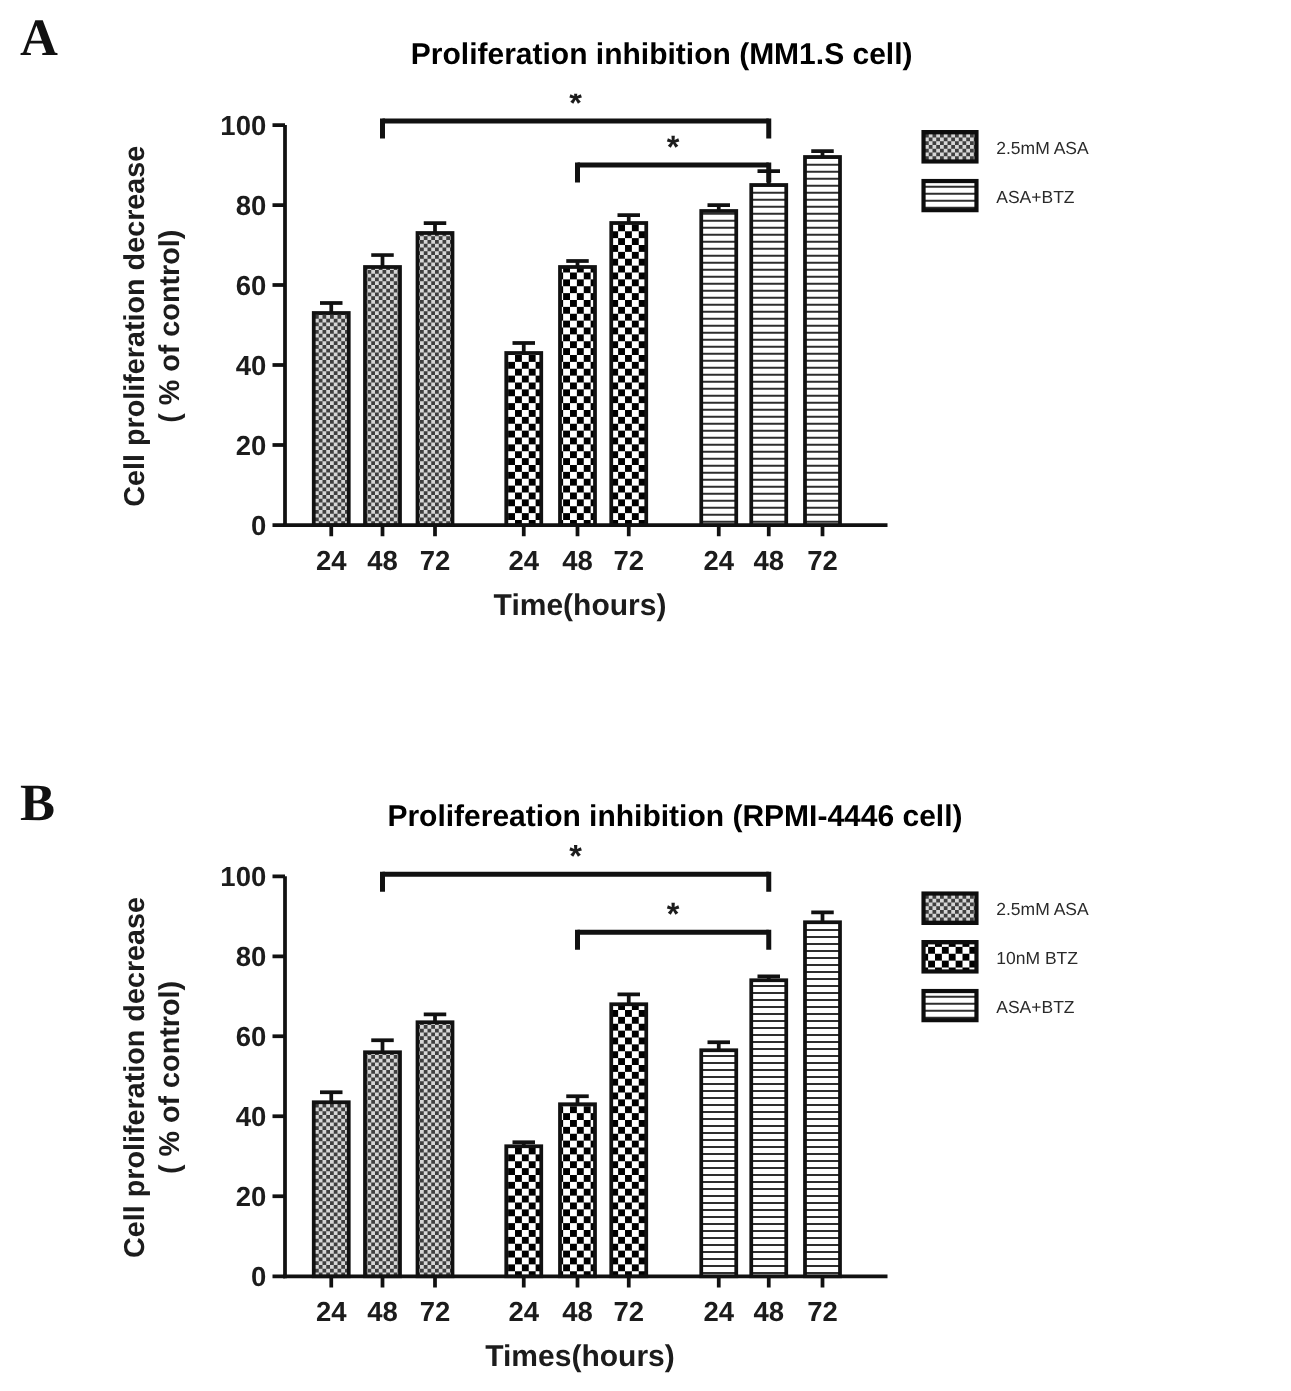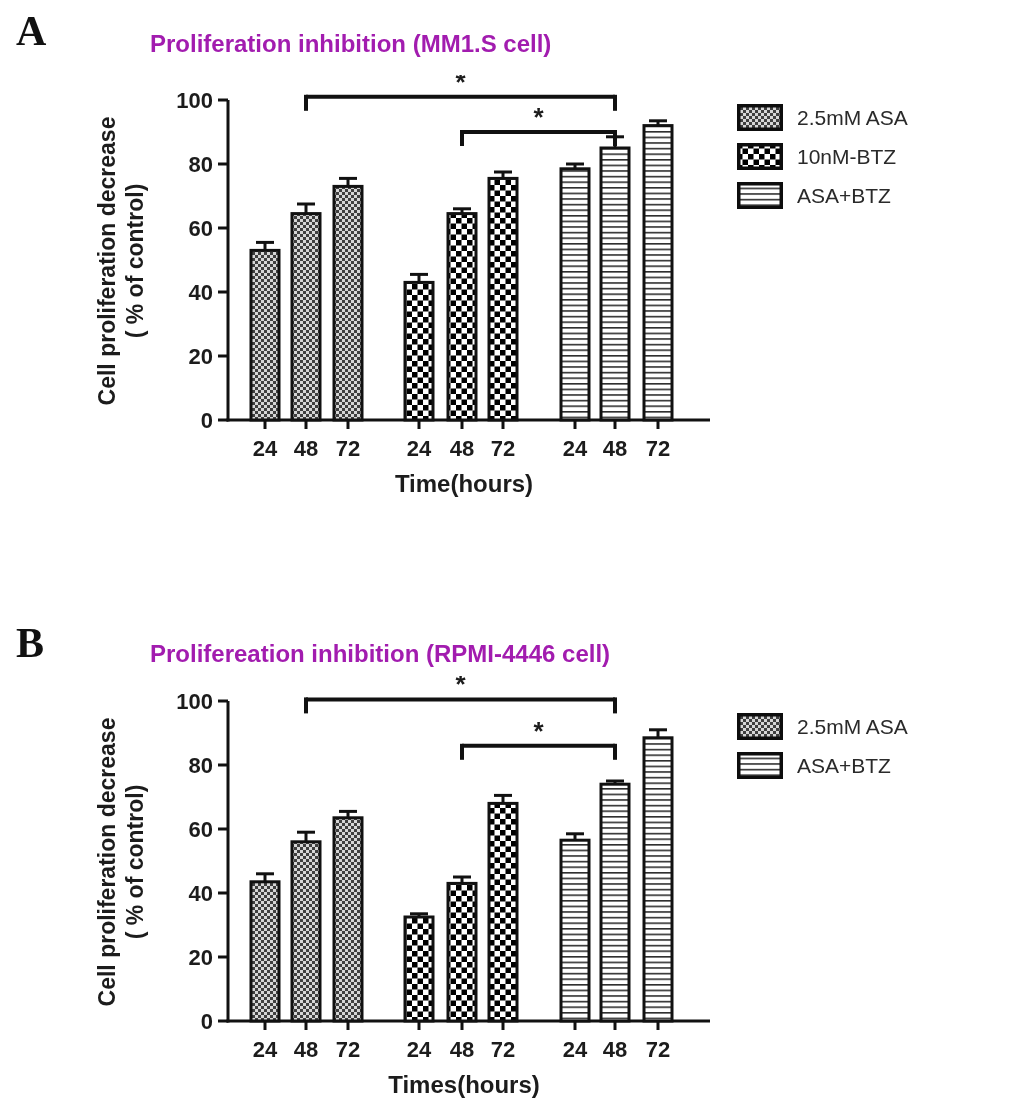--- a/index.html
+++ b/index.html
@@ -5,28 +5,28 @@
   html,body{margin:0;padding:0;background:#fff;}
   .page{
     position:relative;width:1033px;height:1113px;background:#ffffff;
     font-family:"Liberation Sans", sans-serif;overflow:hidden;
   }
   .panel-letter{
     position:absolute;font-family:"Liberation Serif", serif;
     font-weight:bold;font-size:42px;color:#111;line-height:1;
   }
   .chart-title{
-    position:absolute;font-weight:bold;font-size:24px;color:#a21caf;
-    text-align:left;letter-spacing:0px;
+    position:absolute;font-weight:bold;font-size:24px;color:#000000;
+    text-align:right;letter-spacing:0px;
   }
   .chart-svg{position:absolute;}
   .legend{position:absolute;width:290px;}
   .legend-row{display:flex;align-items:center;height:27px;margin-bottom:12px;}
   .legend-swatch{flex:0 0 auto;display:block;}
-  .legend-label{margin-left:14px;font-size:21px;font-weight:normal;color:#2a2a2a;line-height:1;}
+  .legend-label{margin-left:14px;font-size:14px;font-weight:normal;color:#2a2a2a;line-height:1;}
   .defs-holder{position:absolute;width:0;height:0;overflow:hidden;}
 </style>
 </head>
 <body>
 
 <div class="page">
 
   <svg class="defs-holder" aria-hidden="true">
     <defs>
       <pattern id="pat-fine-check" width="6" height="6" patternUnits="userSpaceOnUse">
@@ -136,26 +136,20 @@
 
     <div class="legend" style="left:737px;top:104px;">
       <div class="legend-row">
         <svg class="legend-swatch" width="46" height="27">
           <rect x="1.75" y="1.75" width="42.5" height="23.5" fill="url(#pat-fine-check)" stroke="#0d0d0d" stroke-width="3.5"></rect>
         </svg>
         <span class="legend-label">2.5mM ASA</span>
       </div>
       <div class="legend-row">
         <svg class="legend-swatch" width="46" height="27">
-          <rect x="1.75" y="1.75" width="42.5" height="23.5" fill="url(#pat-coarse-check)" stroke="#0d0d0d" stroke-width="3.5"></rect>
-        </svg>
-        <span class="legend-label">10nM-BTZ</span>
-      </div>
-      <div class="legend-row">
-        <svg class="legend-swatch" width="46" height="27">
           <rect x="1.75" y="1.75" width="42.5" height="23.5" fill="url(#pat-h-lines)" stroke="#0d0d0d" stroke-width="3.5"></rect>
         </svg>
         <span class="legend-label">ASA+BTZ</span>
       </div>
     </div>
   </div>
 
   <div>
     <div class="panel-letter" style="left:16px;top:622px;">B</div>
 
@@ -246,20 +240,26 @@
 
     <div class="legend" style="left:737px;top:713px;">
       <div class="legend-row">
         <svg class="legend-swatch" width="46" height="27">
           <rect x="1.75" y="1.75" width="42.5" height="23.5" fill="url(#pat-fine-check)" stroke="#0d0d0d" stroke-width="3.5"></rect>
         </svg>
         <span class="legend-label">2.5mM ASA</span>
       </div>
       <div class="legend-row">
         <svg class="legend-swatch" width="46" height="27">
+          <rect x="1.75" y="1.75" width="42.5" height="23.5" fill="url(#pat-coarse-check)" stroke="#0d0d0d" stroke-width="3.5"></rect>
+        </svg>
+        <span class="legend-label">10nM BTZ</span>
+      </div>
+      <div class="legend-row">
+        <svg class="legend-swatch" width="46" height="27">
           <rect x="1.75" y="1.75" width="42.5" height="23.5" fill="url(#pat-h-lines)" stroke="#0d0d0d" stroke-width="3.5"></rect>
         </svg>
         <span class="legend-label">ASA+BTZ</span>
       </div>
     </div>
   </div>
 
 </div>
 
 </body></html>

